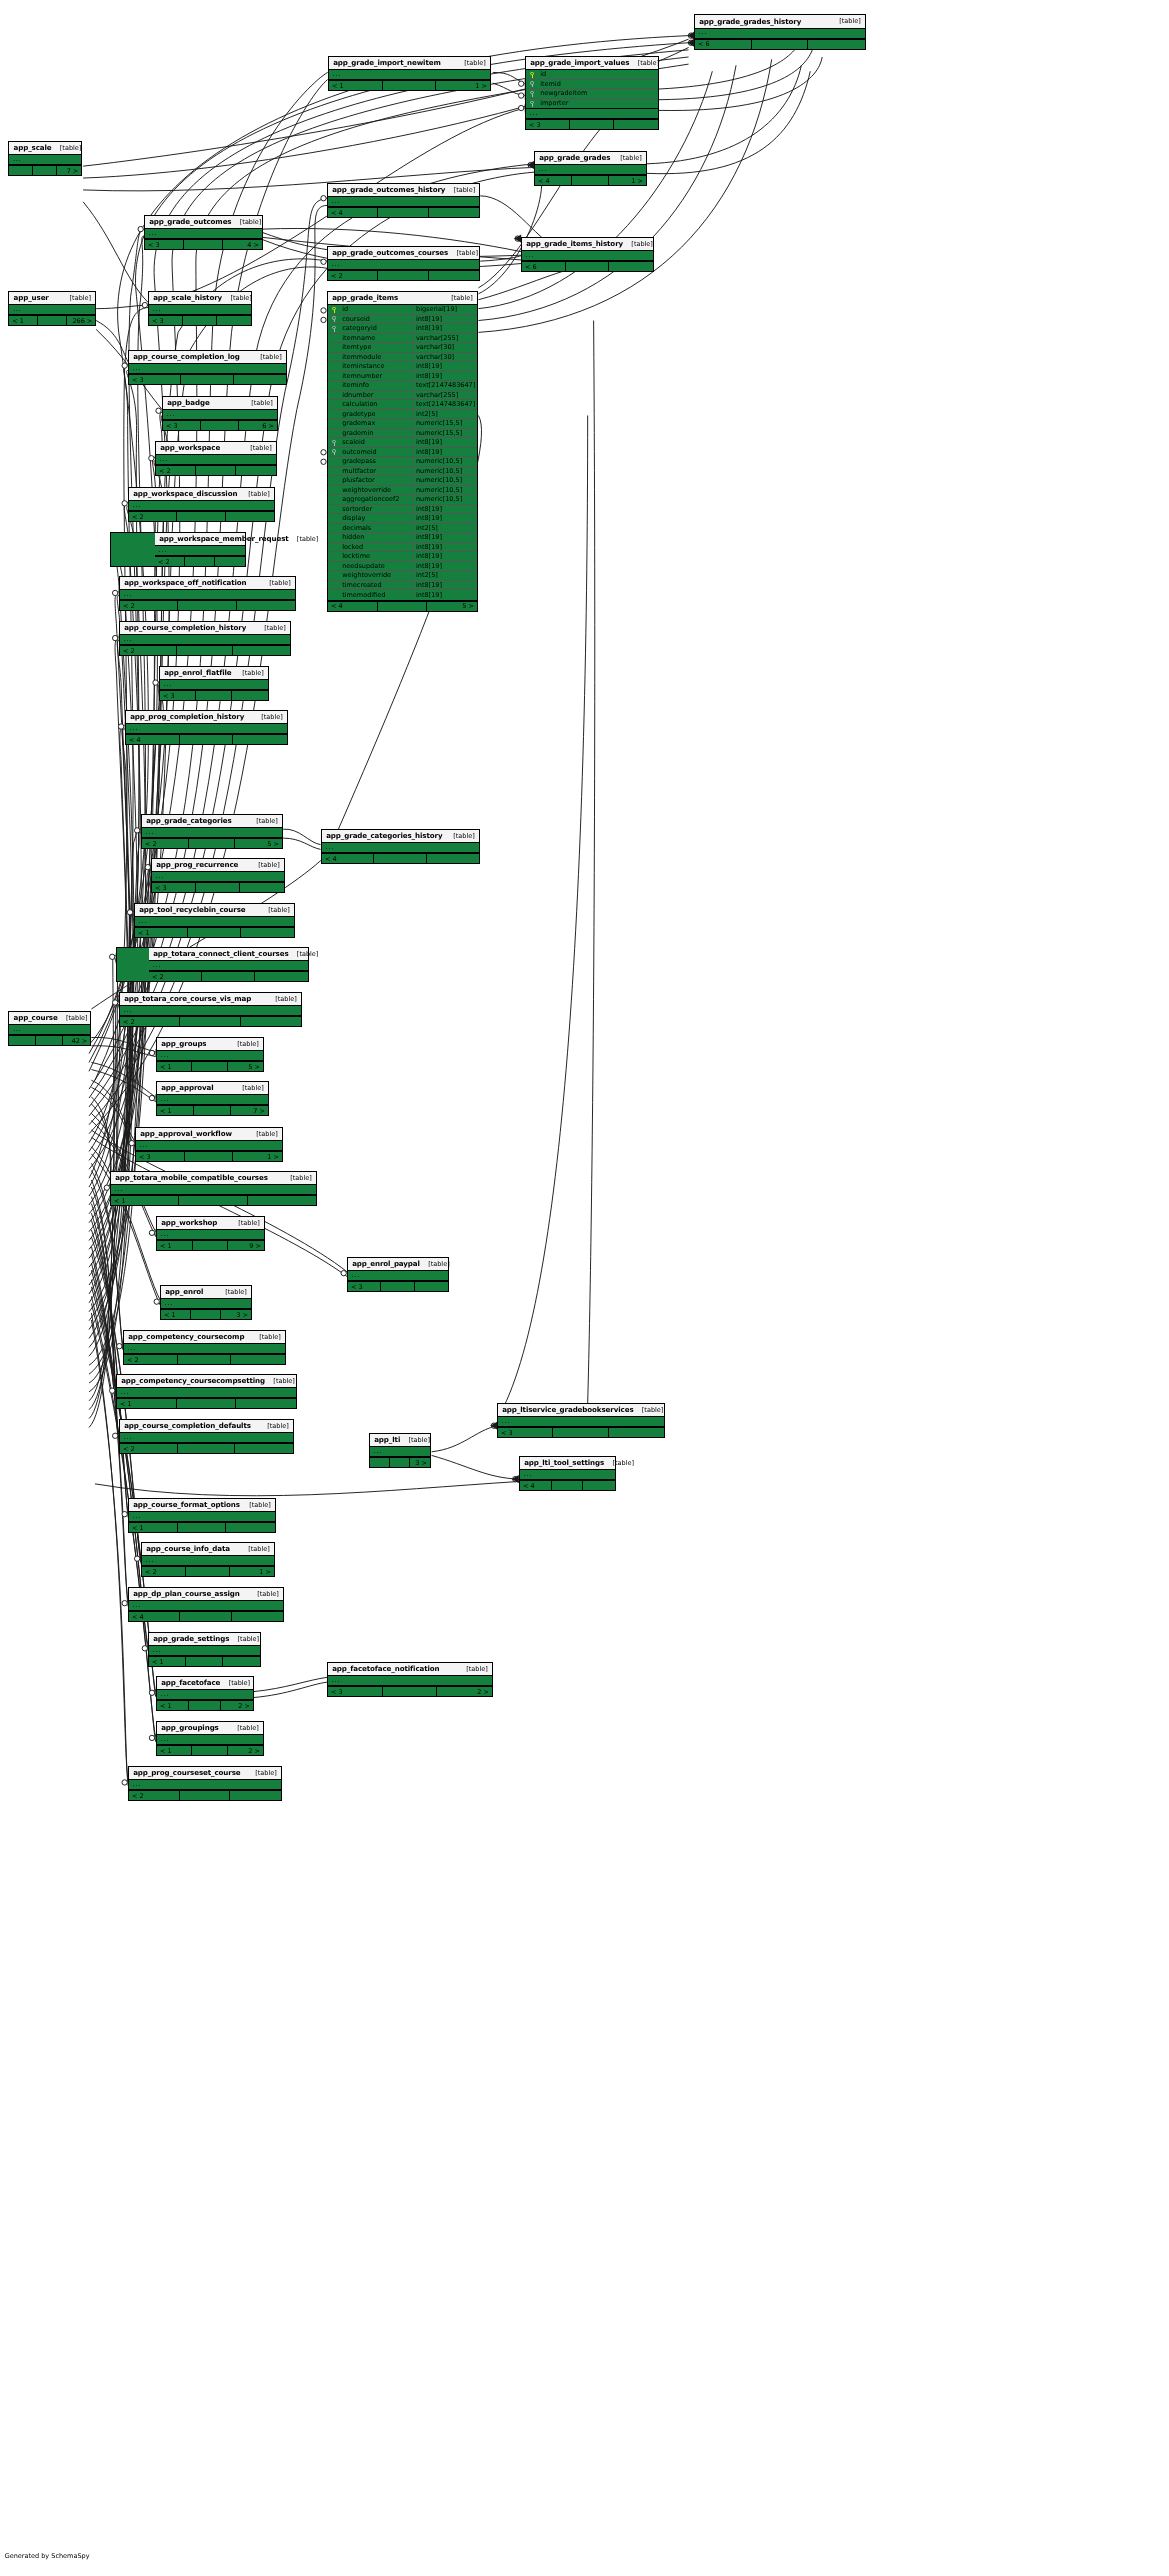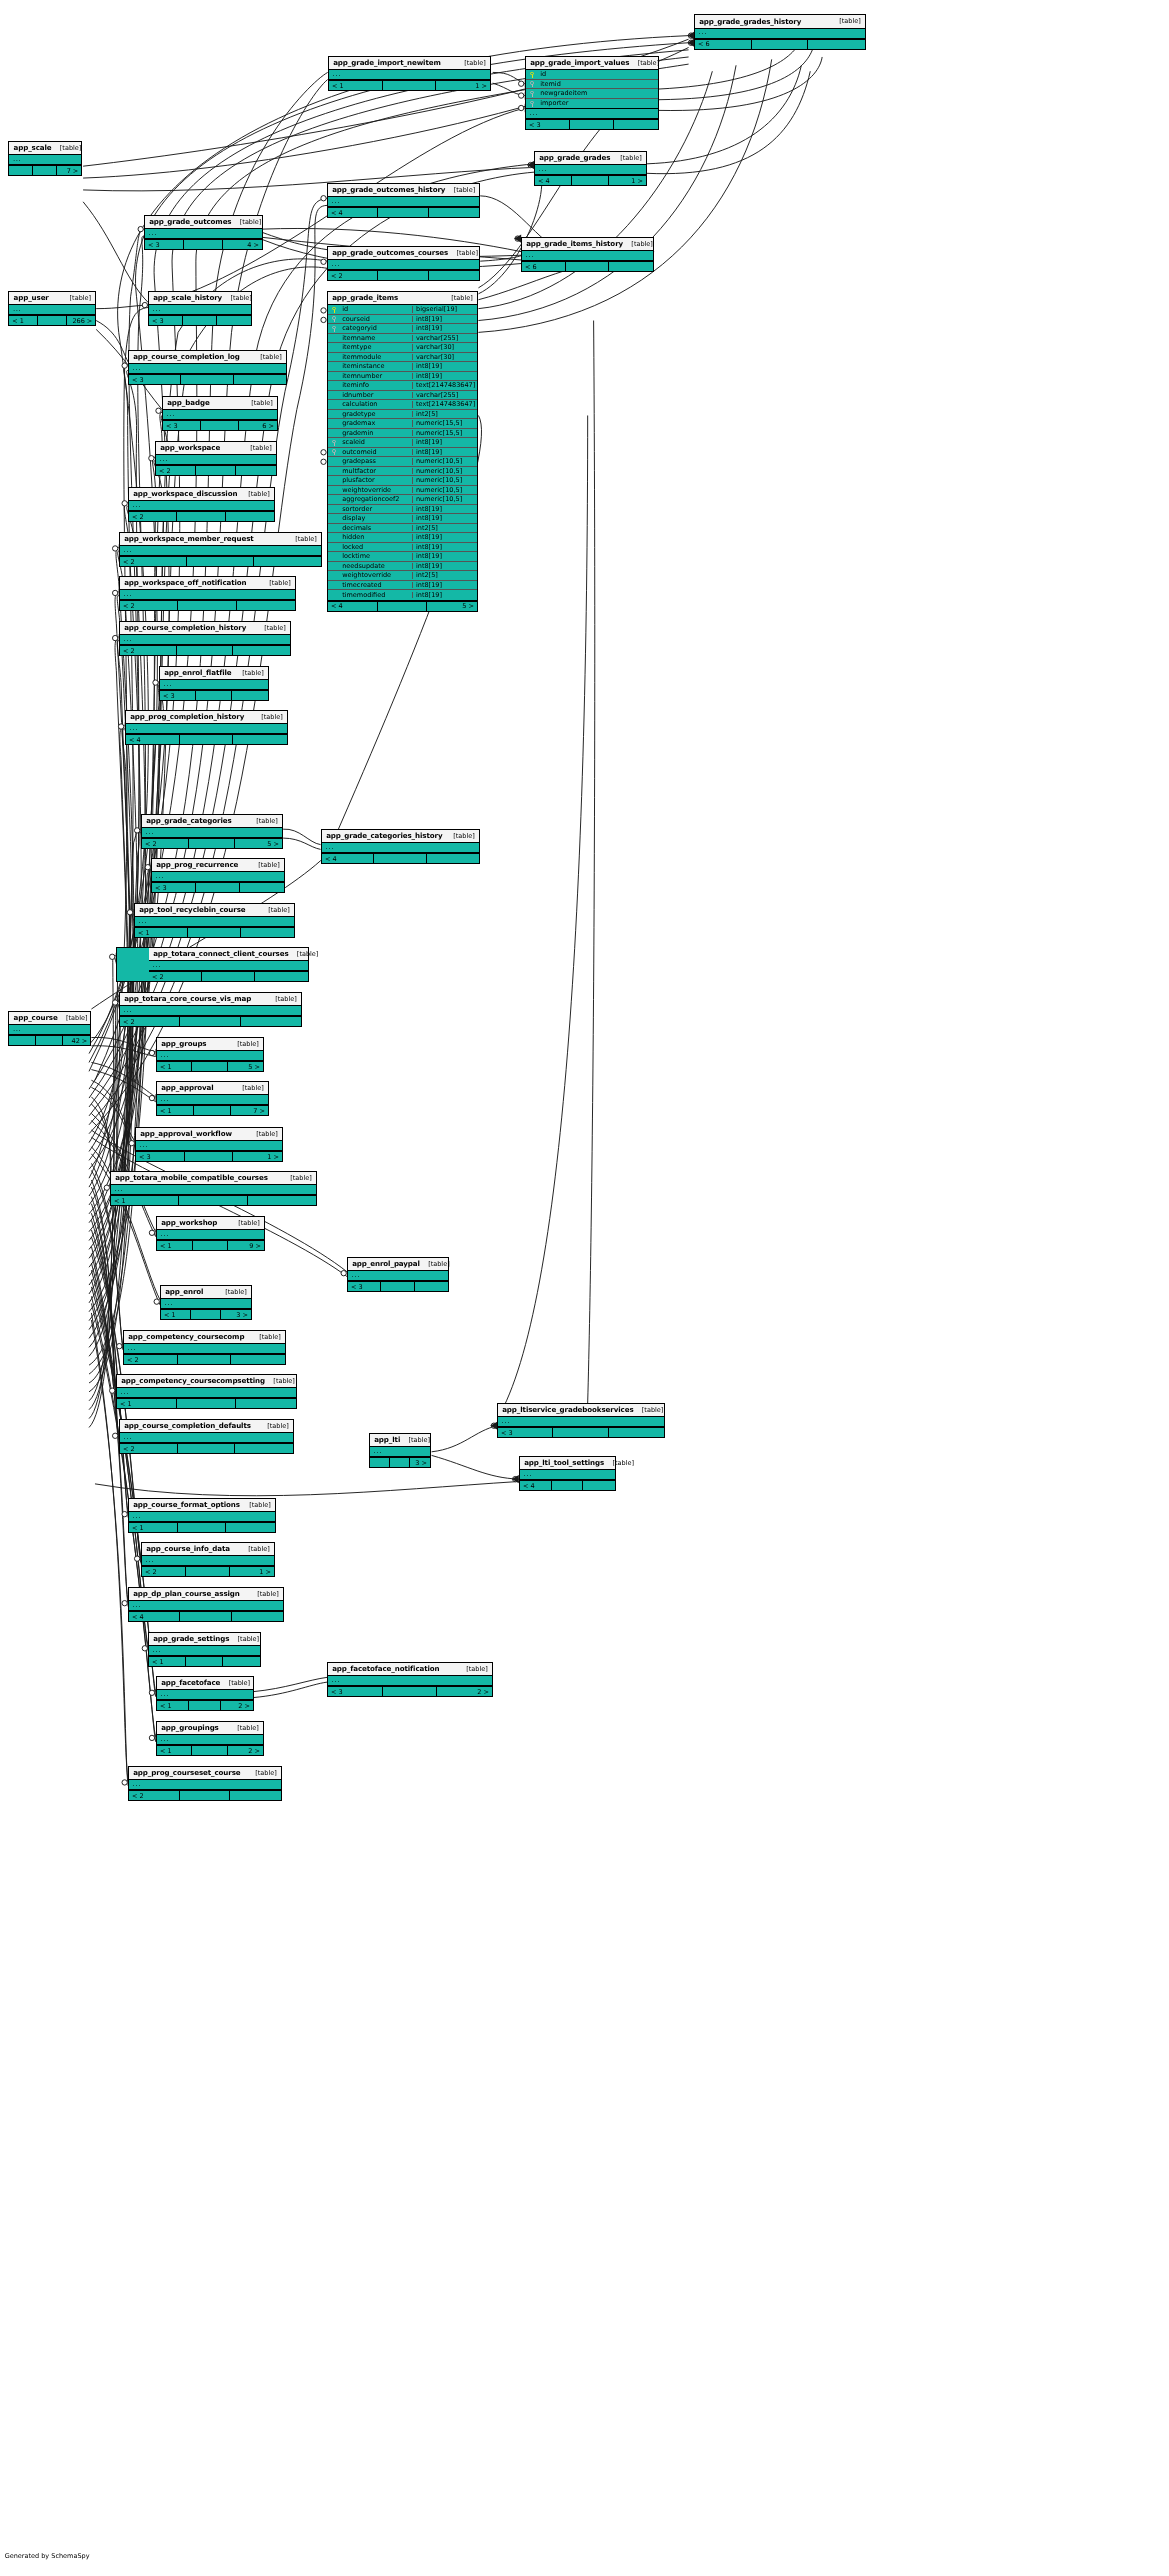--- a/index.html
+++ b/index.html
@@ -7,21 +7,21 @@
     font-family:"DejaVu Sans","Liberation Sans",sans-serif;
     width:1170px;height:2576px;position:relative;overflow:hidden;
     -webkit-font-smoothing:antialiased;
   }
   #canvas{position:absolute;inset:0;width:1170px;height:2576px;}
   #edges{position:absolute;left:0;top:0;width:1170px;height:2576px;pointer-events:none;}
 
   
   .tbl{
     position:absolute;
-    background:#14b8a6;
+    background:#15803d;
     border:1.2px solid #000000;
     box-sizing:border-box;
     font-size:6.8px;
     line-height:1;
     color:#000;
   }
   .tbl .hdr{
     display:flex;align-items:center;justify-content:space-between;
     background:#f4f4f4;
     border-bottom:1.2px solid #000;
@@ -708,21 +708,21 @@
           <span class="nm">app_workspace_discussion</span>
           <span class="tg">[table]</span>
         </div>
         <div class="ell">...</div>
         <div class="ftr">
           <div class="c">&lt; 2</div>
           <div class="c mid"></div>
           <div class="c"></div>
         </div>
       </div>
-      <div class="tbl" style="left: 119px; top: 532px; width: 203px;">
+      <div class="tbl" style="left: 110px; top: 532px; width: 136px; padding-left: 44px;">
         <div class="hdr">
           <span class="nm">app_workspace_member_request</span>
           <span class="tg">[table]</span>
         </div>
         <div class="ell">...</div>
         <div class="ftr">
           <div class="c">&lt; 2</div>
           <div class="c mid"></div>
           <div class="c"></div>
         </div>

